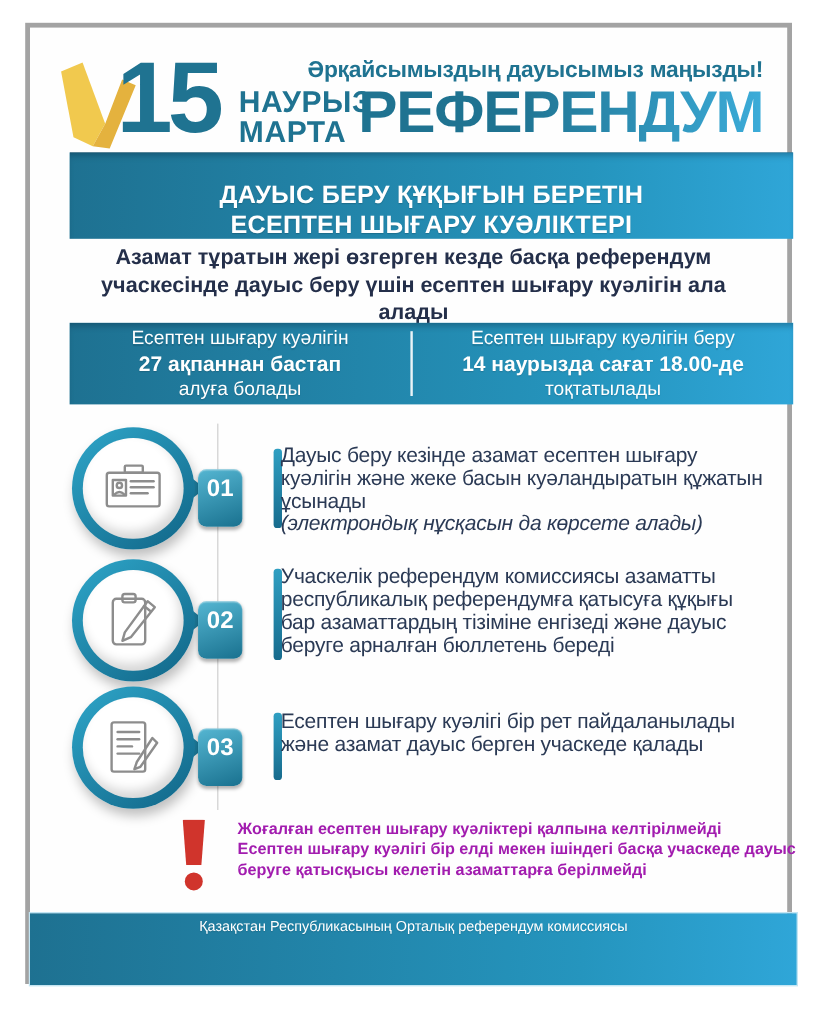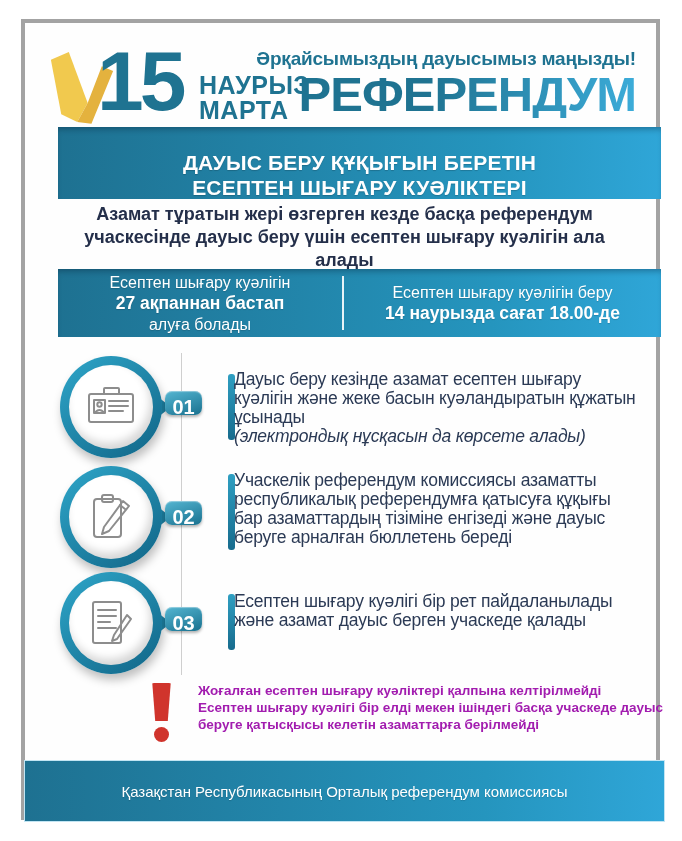--- a/index.html
+++ b/index.html
@@ -69,21 +69,21 @@
     background:linear-gradient(140deg,#2da3c6 5%,#12688a 95%);
     box-shadow:2px 6px 10px rgba(0,0,0,.25);
   }
   .step-circle .inner {
     position:absolute; left:9px; top:9px; right:9px; bottom:9px;
     background:#fff; border-radius:50%;
     box-shadow:inset -3px -6px 9px rgba(0,0,0,.16);
     display:flex; align-items:center; justify-content:center;
   }
   .step-num {
-    position:absolute; left:140px; top:35px; width:37px; height:24px;
+    position:absolute; left:140px; top:35px; width:37px; height:48px;
     background:linear-gradient(160deg,#55b6d2,#19718f);
     border-radius:7px; color:#fff; font-weight:bold; font-size:20px;
     text-align:center; line-height:32px;
     box-shadow:0 2px 3px rgba(0,0,0,.3), inset 0 1px 1px rgba(255,255,255,.4);
   }
   .step-bar {
     position:absolute; left:203px; width:7px; border-radius:3px;
     background:linear-gradient(180deg,#2f9fc2,#176b8d);
   }
   .step1 .step-bar { top:18px; height:66px; }
@@ -107,22 +107,22 @@
   .excl-dot { position:absolute; left:129px; top:704px; width:15px; height:15px; border-radius:50%; background:#d0342c; }
   .warning-text {
     position:absolute; left:173px; top:659px; width:474px;
     color:#a21caf; font-weight:bold; font-size:13.5px; line-height:17px;
   }
   
   .footer-band {
     position:absolute; left:-1px; top:737px; width:641px; height:62px;
     background:linear-gradient(92deg,#1e7191 0%,#2595be 72%,#2fa6d8 100%);
     border:1px solid #c2e5f3;
-    display:flex; flex-direction:column; justify-content:center;
-    text-align:center; color:#fff; font-size:15px; line-height:23px;
+    display:flex; justify-content:center;
+    text-align:center; color:#fff; font-size:12px; line-height:23px;
     text-shadow:0 1px 1px rgba(0,0,0,.15);
   }
 </style>
 </head>
 <body>
 
 <div class="poster">
 
   <div class="logo-check">
     <svg width="66" height="76" viewBox="0 0 70 78">
@@ -150,20 +150,21 @@
   <div class="band info-band">
     <div class="info-col left">
       <div>Есептен шығару куәлігін</div>
       <div class="emph">27 ақпаннан бастап</div>
       <div>алуға болады</div>
     </div>
     <div class="info-divider"></div>
     <div class="info-col right">
       <div>Есептен шығару куәлігін беру</div>
       <div class="emph">14 наурызда сағат 18.00-де</div>
+      <div>тоқтатылады</div>
     </div>
   </div>
 
   <div class="steps-line"></div>
 
   <div class="step step1">
     <div class="step-arrow"></div>
     <div class="step-circle">
       <div class="inner">
         <svg class="lineicon" width="48" height="42" viewBox="0 0 48 42">

